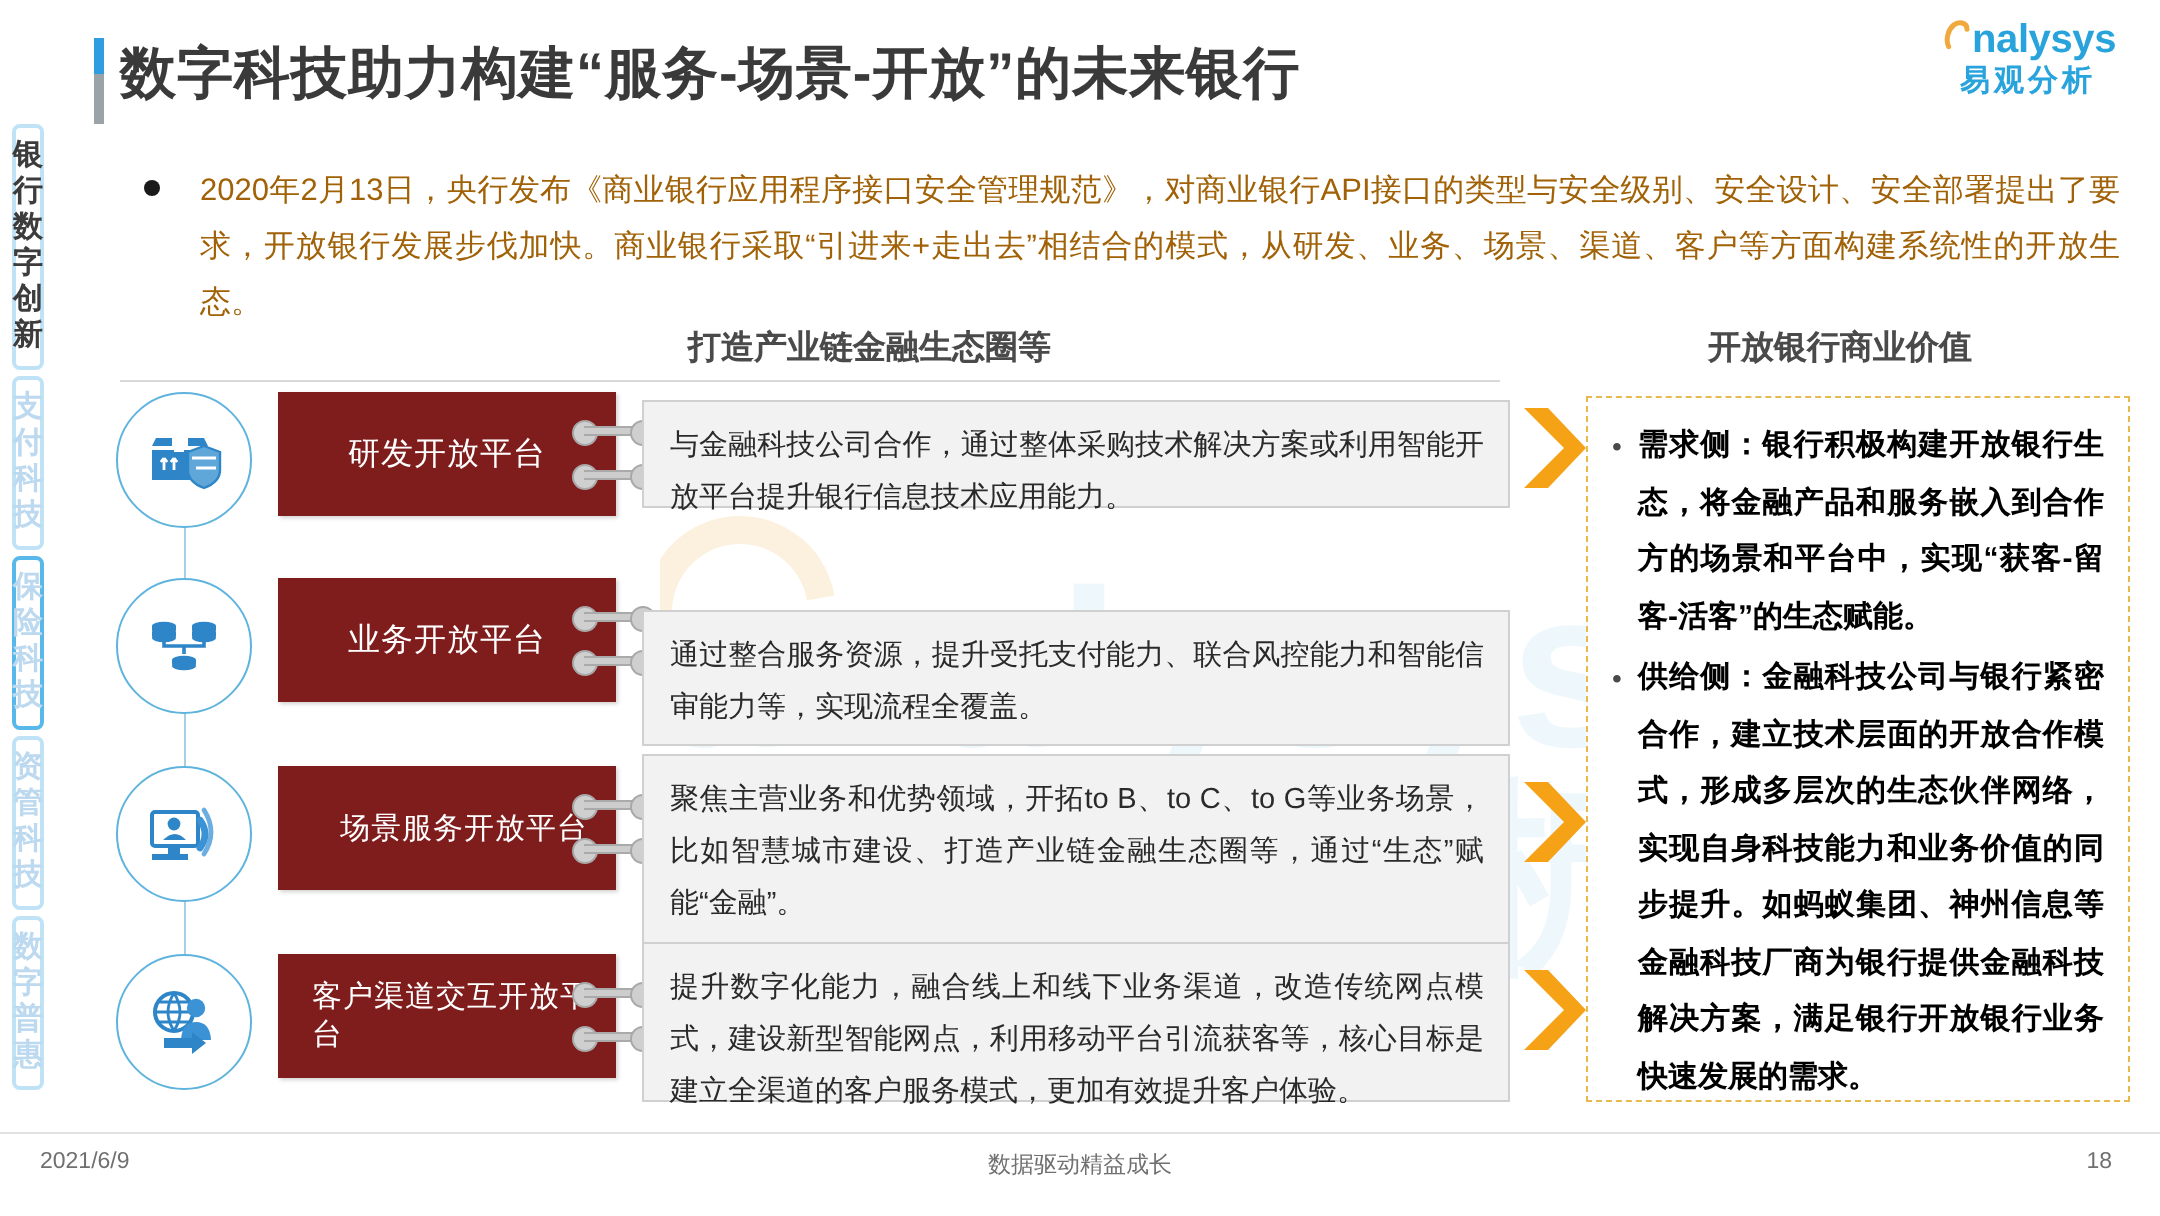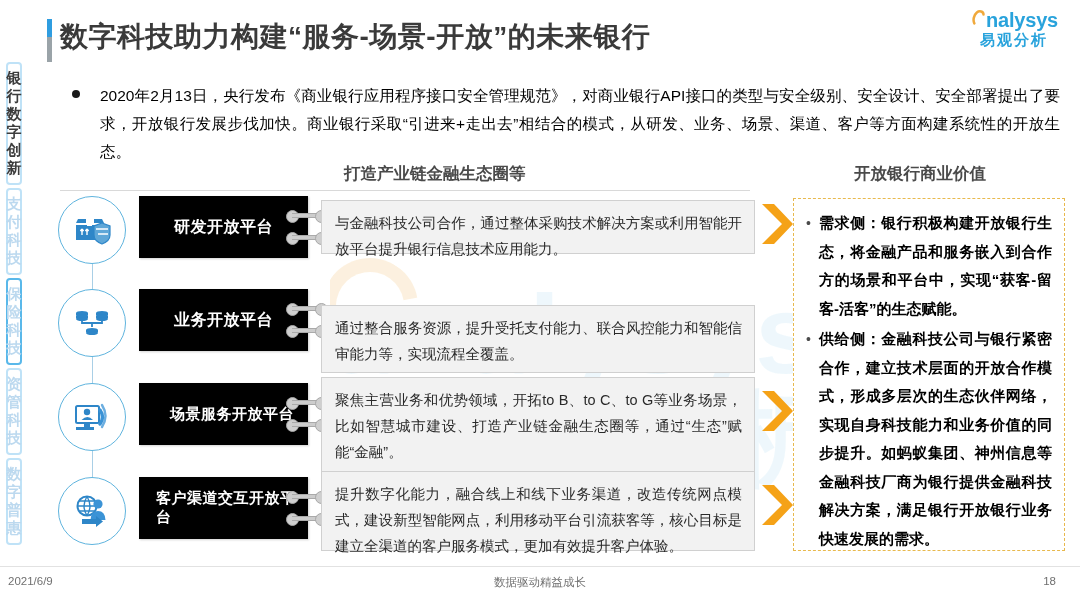--- a/index.html
+++ b/index.html
@@ -49,21 +49,21 @@
   .rail-tab.active span { color:#3c3c3c; }
   .rail-tab.hl { border-color:#59b8ea; }
 
   
   .bullet-dot {
     position:absolute; left:72px; top:90px; width:8px; height:8px;
     border-radius:50%; background:#1a1a1a;
   }
   .lead {
     position:absolute; left:100px; top:82px; width:960px;
-    font-size:15.5px; line-height:28px; color:#000000; text-align:justify;
+    font-size:15.5px; line-height:28px; color:#a16207; text-align:justify;
   }
 
   
   .col-head {
     position:absolute; font-size:16.5px; font-weight:700; color:#4a4a4a;
   }
   .head-left  { left:344px; top:163px; }
   .head-right { left:854px; top:163px; }
   .rule-left {
     position:absolute; left:60px; top:190px; width:690px; height:1px;
@@ -85,23 +85,23 @@
 
   .node-ico {
     position:absolute; left:0px; width:68px; height:68px; border-radius:50%;
     background:#ffffff; border:1.6px solid #5fb4de;
     display:flex; align-items:center; justify-content:center;
   }
   .node-ico svg { width:40px; height:40px; display:block; }
 
   .plat-label {
     position:absolute; left:81px; width:169px; height:62px;
-    background:#000000; color:#ffffff;
+    background:#7f1d1d; color:#ffffff;
     display:flex; align-items:center; justify-content:center;
-    font-size:16px; font-weight:700; letter-spacing:.5px;
+    font-size:16px; font-weight:400; letter-spacing:.5px;
     box-shadow: 1px 1px 2px rgba(0,0,0,.18);
   }
   .plat-label.wide { font-size:15px;padding-left:17px; }
 
   .connector {
     position:absolute; left:228px; width:42px; height:11px;
   }
   .connector::before, .connector::after {
     content:""; position:absolute; top:0; width:11px; height:11px;
     border-radius:50%; background:#cfcfcf; border:1px solid #a8a8a8;
@@ -137,21 +137,21 @@
   .value-text {
     font-size:15px; line-height:28.5px; color:#000000; font-weight:700;
     text-align:justify;
   }
 
   
   .foot-rule {
     position:absolute; left:0; top:566px; width:1080px; height:1px; background:#e2e2e2;
   }
   .foot { position:absolute; top:575px; font-size:11.5px; color:#707070; }
-  .foot-date { left:8px; }
+  .foot-date { left:20px; }
   .foot-mid  { left:0; width:1080px; text-align:center; }
   .foot-page { right:24px; }
 
   
   .wm {
     position:absolute; left:330px; top:250px; width:560px; height:270px;
     pointer-events:none; opacity:.16; overflow:hidden;
   }
   .wm-a {
     position:absolute; left:0; top:20px;

